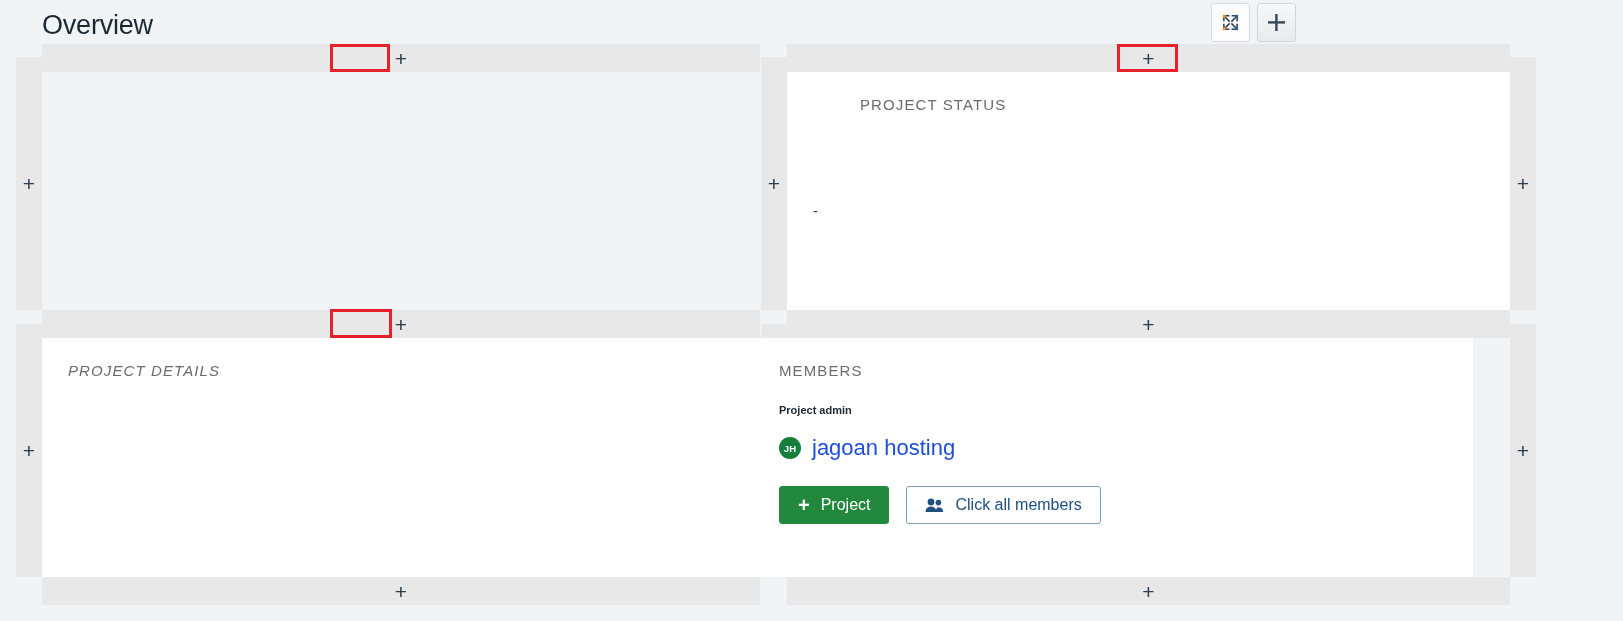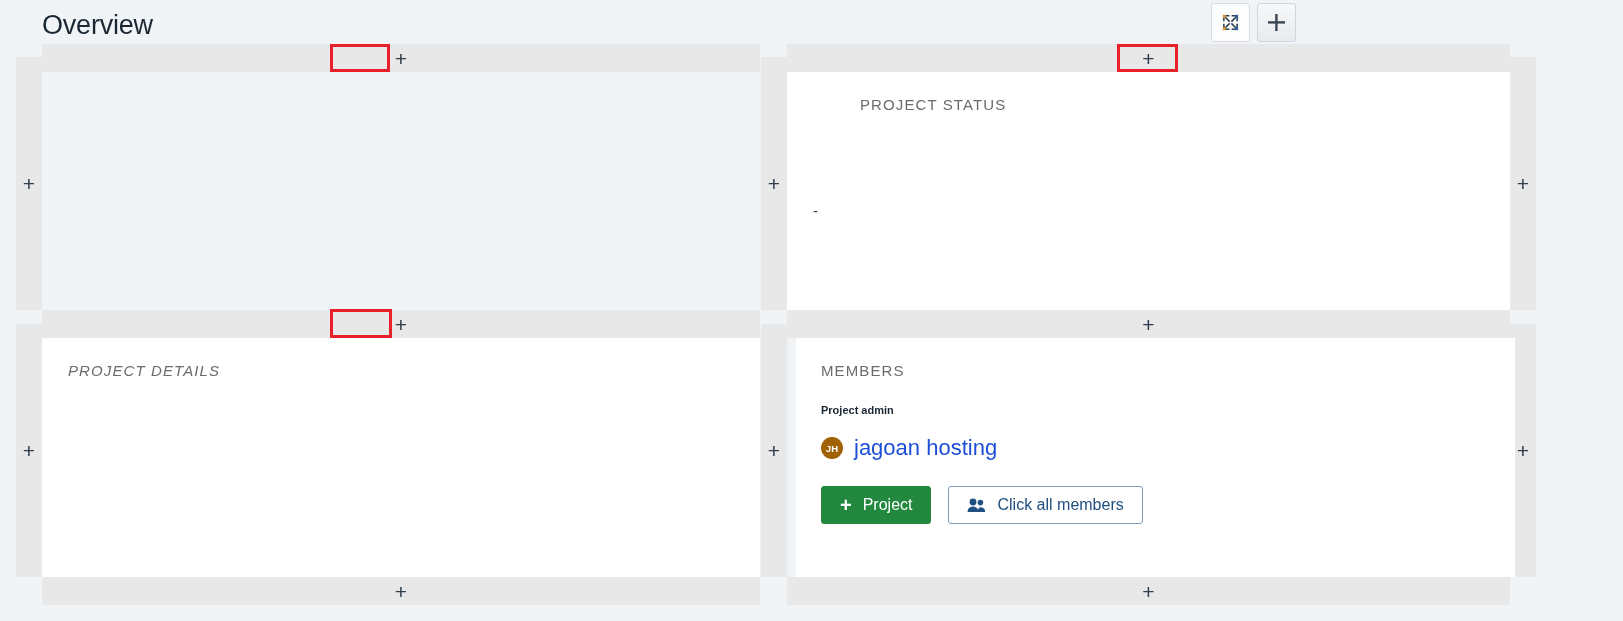--- a/index.html
+++ b/index.html
@@ -182,21 +182,21 @@
     left: 25px;
     top: 97px;
     display: flex;
     align-items: center;
     gap: 11px;
   }
   .avatar {
     width: 22px;
     height: 22px;
     border-radius: 50%;
-    background: #a16207;
+    background: #15803d;
     color: #ffffff;
     font-size: 9.5px;
     font-weight: bold;
     display: flex;
     align-items: center;
     justify-content: center;
     letter-spacing: 0.3px;
   }
   #member-name {
     font-size: 22px;
@@ -329,21 +329,21 @@
 
   <div class="card" id="card-status" style="left:787px; top:28px; width:723px; height:238px;">
     <h2 class="card-title">PROJECT STATUS</h2>
     <div id="status-note">-</div>
   </div>
 
   <div class="card" id="card-details" style="left:42px; top:294px; width:718px; height:239px;">
     <h2 class="card-title">PROJECT DETAILS</h2>
   </div>
 
-  <div class="card" id="card-members" style="left:796px; top:294px; width:719px; height:239px;">
+  <div class="card" id="card-members" style="left:754px; top:294px; width:719px; height:239px;">
     <h2 class="card-title">MEMBERS</h2>
     <div id="members-role">Project admin</div>
 
     <div id="member-entry">
       <div class="avatar">JH</div>
       <div id="member-name">jagoan hosting</div>
     </div>
 
     <div id="member-buttons">
       <button class="btn btn-primary">

